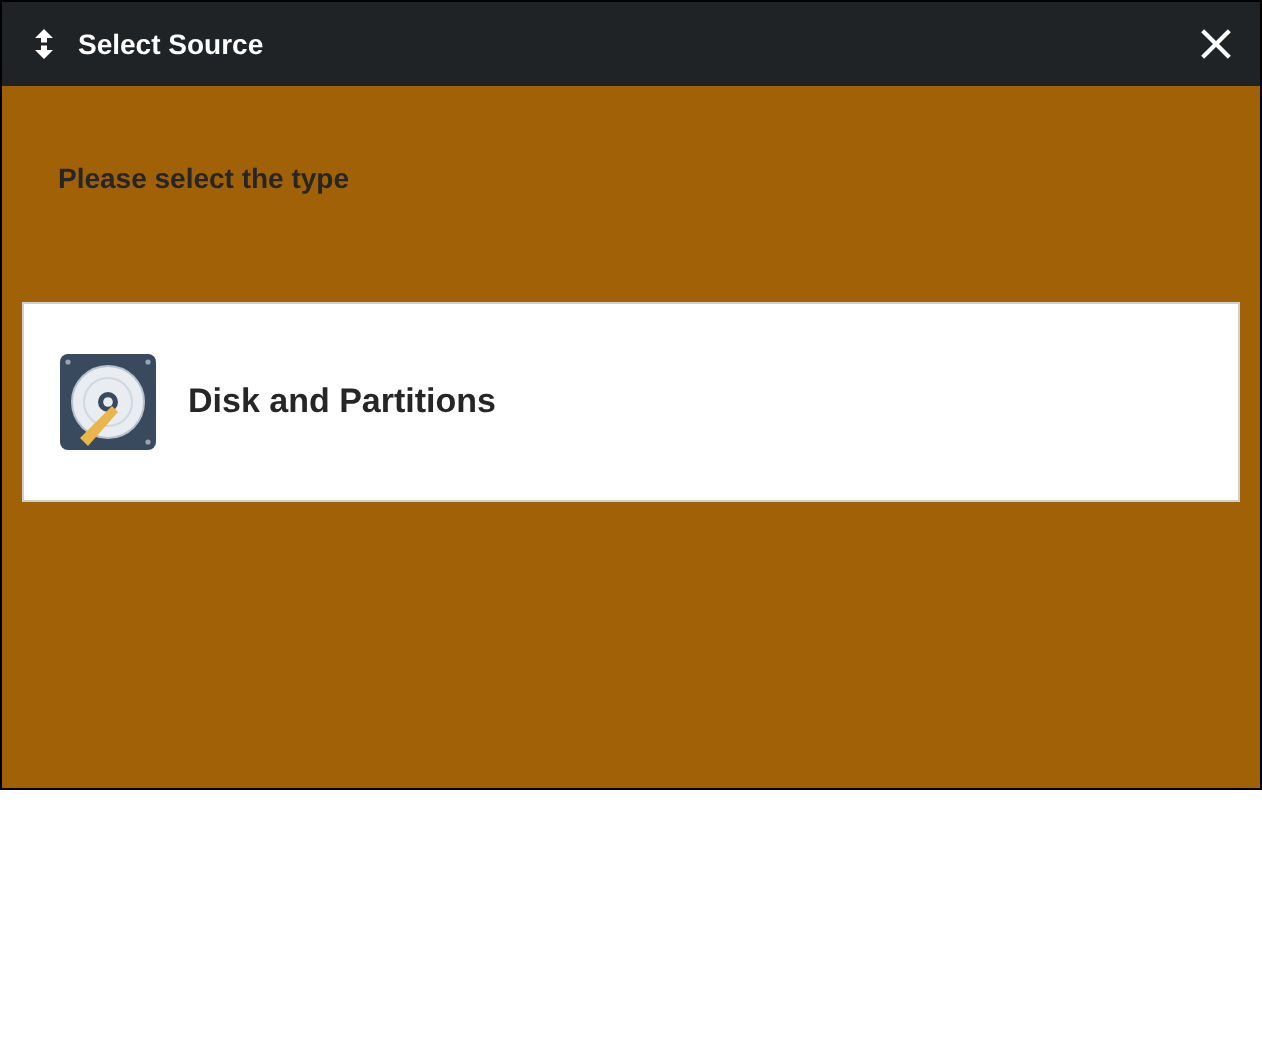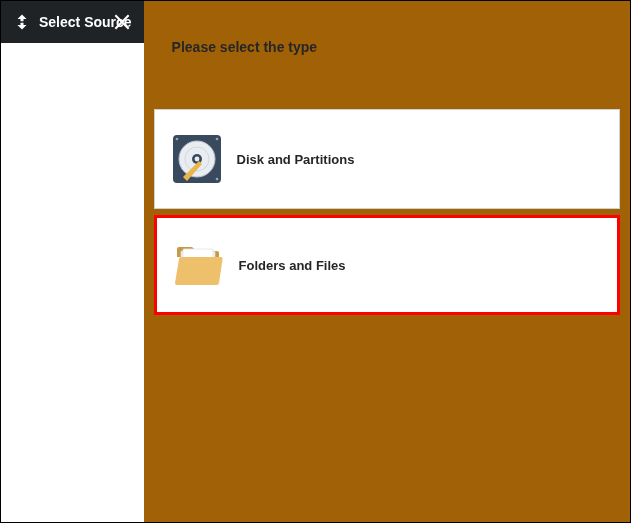--- a/index.html
+++ b/index.html
@@ -5,24 +5,24 @@
     * { margin: 0; padding: 0; box-sizing: border-box; }
     body {
       font-family: Arial, sans-serif;
       width: 631px;
       height: 523px;
       overflow: hidden;
       background: #fff;
     }
     .container {
       width: 631px;
-      height: 523px;
+      height: 395px;
       border: 1px solid #000;
       display: flex;
-      flex-direction: row;
+      flex-direction: column;
     }
     .titlebar {
       background: #1f2326;
       color: #fff;
       height: 42px;
       display: flex;
       align-items: center;
       padding: 0 12px;
       position: relative;
     }
@@ -80,21 +80,21 @@
       border: 3px solid #ff0000;
     }
     .card .icon-wrap {
       width: 56px;
       height: 56px;
       display: flex;
       align-items: center;
       justify-content: center;
     }
     .card .label {
-      font-size: 13px;
+      font-size: 17px;
       font-weight: bold;
       color: #262626;
       margin-left: 12px;
     }
   </style>
 </head>
 <body>
 
 <div class="container">
 
@@ -129,28 +129,17 @@
             <circle cx="28" cy="28" r="2.4" fill="#e9edf2"></circle>
             <path d="M14 46 L30 30 L33 33 L18 50 Z" fill="#e8b64a"></path>
             <circle cx="8" cy="8" r="1.3" fill="#9aa6b2"></circle>
             <circle cx="48" cy="8" r="1.3" fill="#9aa6b2"></circle>
             <circle cx="48" cy="48" r="1.3" fill="#9aa6b2"></circle>
           </svg>
         </span>
         <span class="label">Disk and Partitions</span>
       </div>
 
-      <div class="card highlight">
-        <span class="icon-wrap">
-          <svg viewBox="0 0 56 56" width="56" height="56">
-            <path d="M6 16 L6 12 Q6 10 8 10 L20 10 Q22 10 23 12 L24 14 L46 14 Q48 14 48 16 L48 20 L6 20 Z" fill="#c99a45"></path>
-            <rect x="10" y="14" width="34" height="14" rx="1" fill="#f4f4f4" stroke="#d9d9d9" stroke-width="0.8"></rect>
-            <rect x="12" y="12" width="30" height="14" rx="1" fill="#ffffff" stroke="#e2e2e2" stroke-width="0.8"></rect>
-            <path d="M4 46 L8 22 Q8.3 20 10 20 L50 20 Q52 20 51.6 22 L48 46 Q47.7 48 46 48 L6 48 Q4 48 4 46 Z" fill="#eec06c"></path>
-          </svg>
-        </span>
-        <span class="label">Folders and Files</span>
-      </div>
 
     </div>
   </div>
 
 </div>
 
 </body></html>

